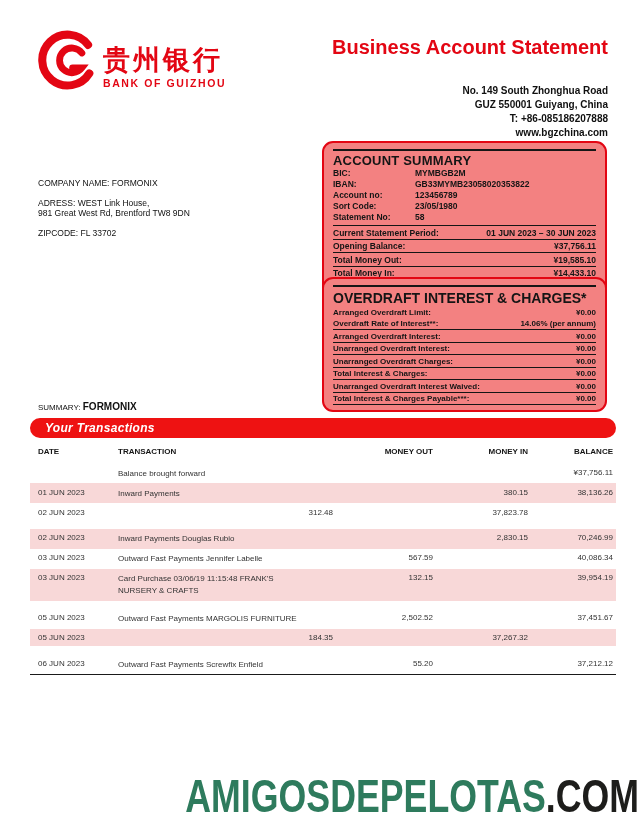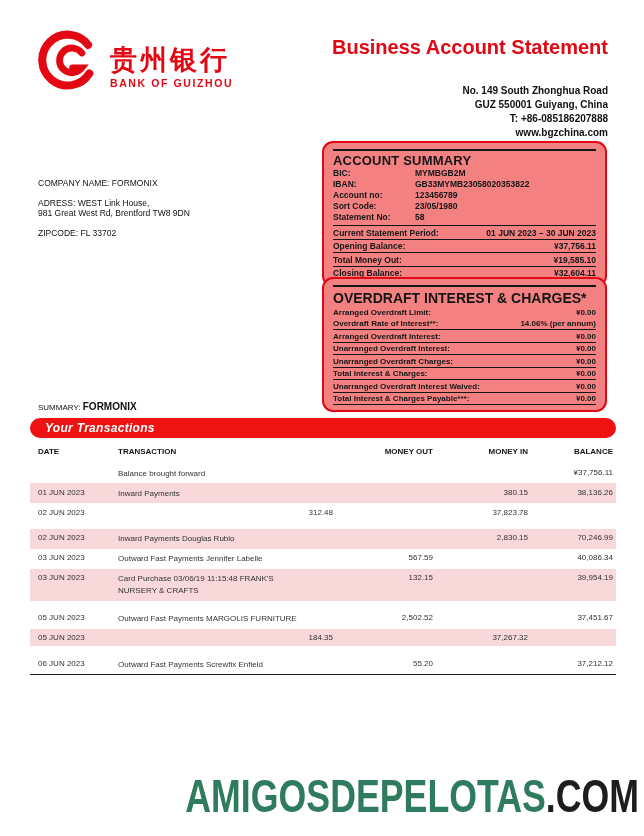--- a/index.html
+++ b/index.html
@@ -9,21 +9,21 @@
     --row-stripe-pink:#f8d8d8;
     --watermark-green:#2e7b5d;
     --watermark-black:#1d1d1b;
   }
   *{box-sizing:border-box;}
   body{margin:0;background:#ffffff;font-family:"Liberation Sans",sans-serif;}
   .page{position:relative;width:644px;height:836px;background:#fff;overflow:hidden;}
 
   
   .logo{position:absolute;left:36px;top:30px;display:flex;align-items:flex-start;}
-  .logo-text{margin-left:12px;padding-top:16px;}
+  .logo-text{margin-left:5px;padding-top:16px;}
   .logo-cn{font-size:27px;font-weight:bold;color:var(--brand-red);letter-spacing:3px;line-height:1;font-family:"DejaVu Sans","Liberation Sans",sans-serif;}
   .logo-en{font-size:10.5px;font-weight:bold;color:var(--brand-red);letter-spacing:1.6px;margin-top:4px;}
   .doc-title{position:absolute;top:36px;right:36px;font-size:20px;font-weight:bold;color:var(--brand-red);margin:0;}
   .bank-address{position:absolute;top:84px;right:36px;text-align:right;font-size:10px;font-weight:bold;line-height:14px;color:#101010;}
 
   
   .company{position:absolute;left:38px;top:178px;font-size:8.5px;color:#101010;line-height:10.5px;}
   .company .gap{height:9px;}
 
   
@@ -124,20 +124,24 @@
         </div>
       <div class="srow">
           <span>Opening Balance:</span>
           <span>¥37,756.11</span>
         </div>
       <div class="srow">
           <span>Total Money Out:</span>
           <span>¥19,585.10</span>
         </div>
       <div class="srow">
+          <span>Total Money In:</span>
+          <span>¥14,433.10</span>
+        </div>
+      <div class="srow">
           <span>Closing Balance:</span>
           <span>¥32,604.11</span>
         </div>
     </div>
   </div>
 
   <div class="red-box od-box">
     <div class="od-title">OVERDRAFT INTEREST &amp; CHARGES*</div>
     <div class="orow">
         <span>Arranged Overdraft Limit:</span>

